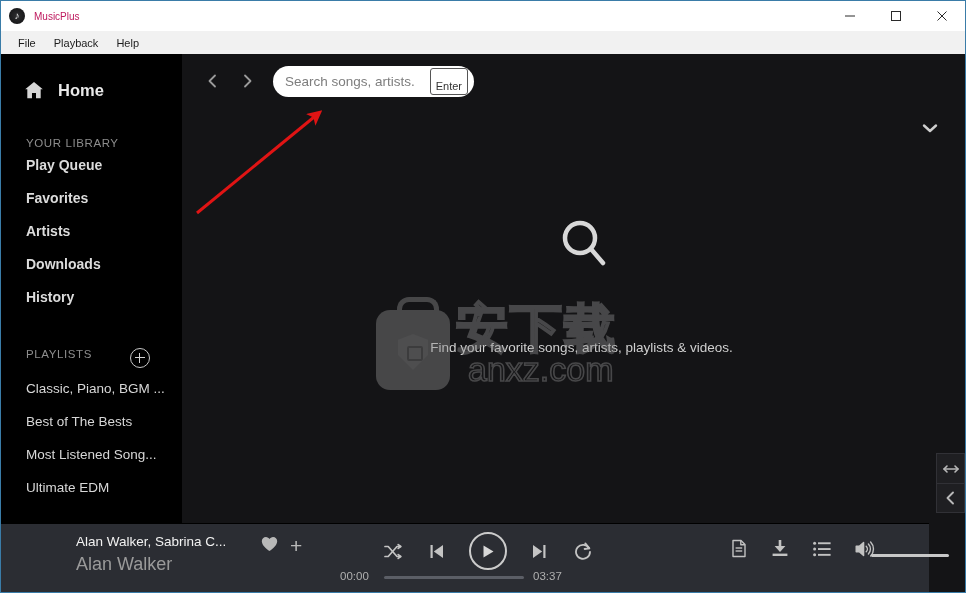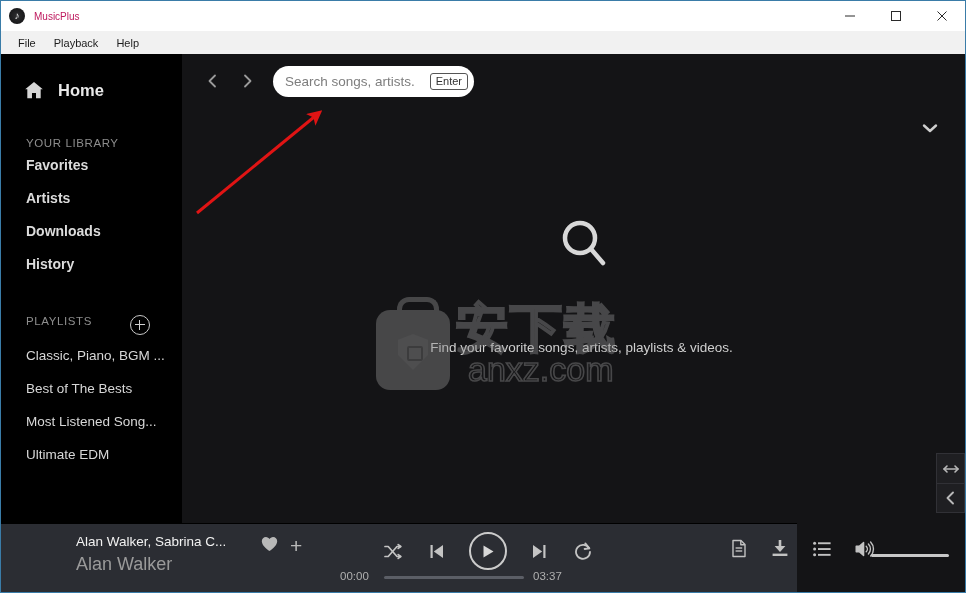--- a/index.html
+++ b/index.html
@@ -207,21 +207,21 @@
     width: 130px;
     padding: 0;
   }
   .search-input::placeholder { color: #7d7d7d; opacity: 1; }
   .enter-badge {
     margin-left: auto;
     border: 1px solid #555;
     border-radius: 3px;
     font-size: 11px;
     color: #333;
-    padding: 1px 5px 2px 5px;
+    padding: 11px 5px 2px 5px;
     background: #fff;
     line-height: 1.1;
   }
   .chevron-down-btn {
     position: absolute;
     right: 22px; top: 64px;
     width: 26px; height: 20px;
     color: #cfcfcf;
     display: flex;
     align-items: center;
@@ -335,21 +335,21 @@
     align-items: center;
     justify-content: center;
     box-sizing: border-box;
   }
   .edge-btn:last-child { border-bottom: 1px solid #313136; }
 
   
   .playerbar {
     position: absolute;
     left: 0; bottom: 0;
-    width: 796px;
+    width: 928px;
     height: 69px;
     background: #2b2d33;
     border-top: 1px solid #000;
     box-sizing: border-box;
   }
   .track-info {
     position: absolute;
     left: 75px; top: 10px;
     width: 175px;
   }
@@ -474,20 +474,21 @@
     <div class="side-home">
       <span class="home-icon">
         <svg width="22" height="22" viewBox="0 0 24 24" fill="currentColor">
           <path d="M12 3.2 2.4 11.2h2.3V21h5.1v-5.6h4.4V21h5.1v-9.8h2.3z"></path>
         </svg>
       </span>
       <span class="home-label">Home</span>
     </div>
 
     <div class="side-section-title">YOUR LIBRARY</div>
+    <div class="side-link">Play Queue</div>
     <div class="side-link">Favorites</div>
     <div class="side-link">Artists</div>
     <div class="side-link">Downloads</div>
     <div class="side-link">History</div>
 
     <div class="playlists-head">
       <span class="lbl">PLAYLISTS</span>
       <span class="plus-circle"></span>
     </div>
     <div class="playlist-item">Classic, Piano, BGM ...</div>

